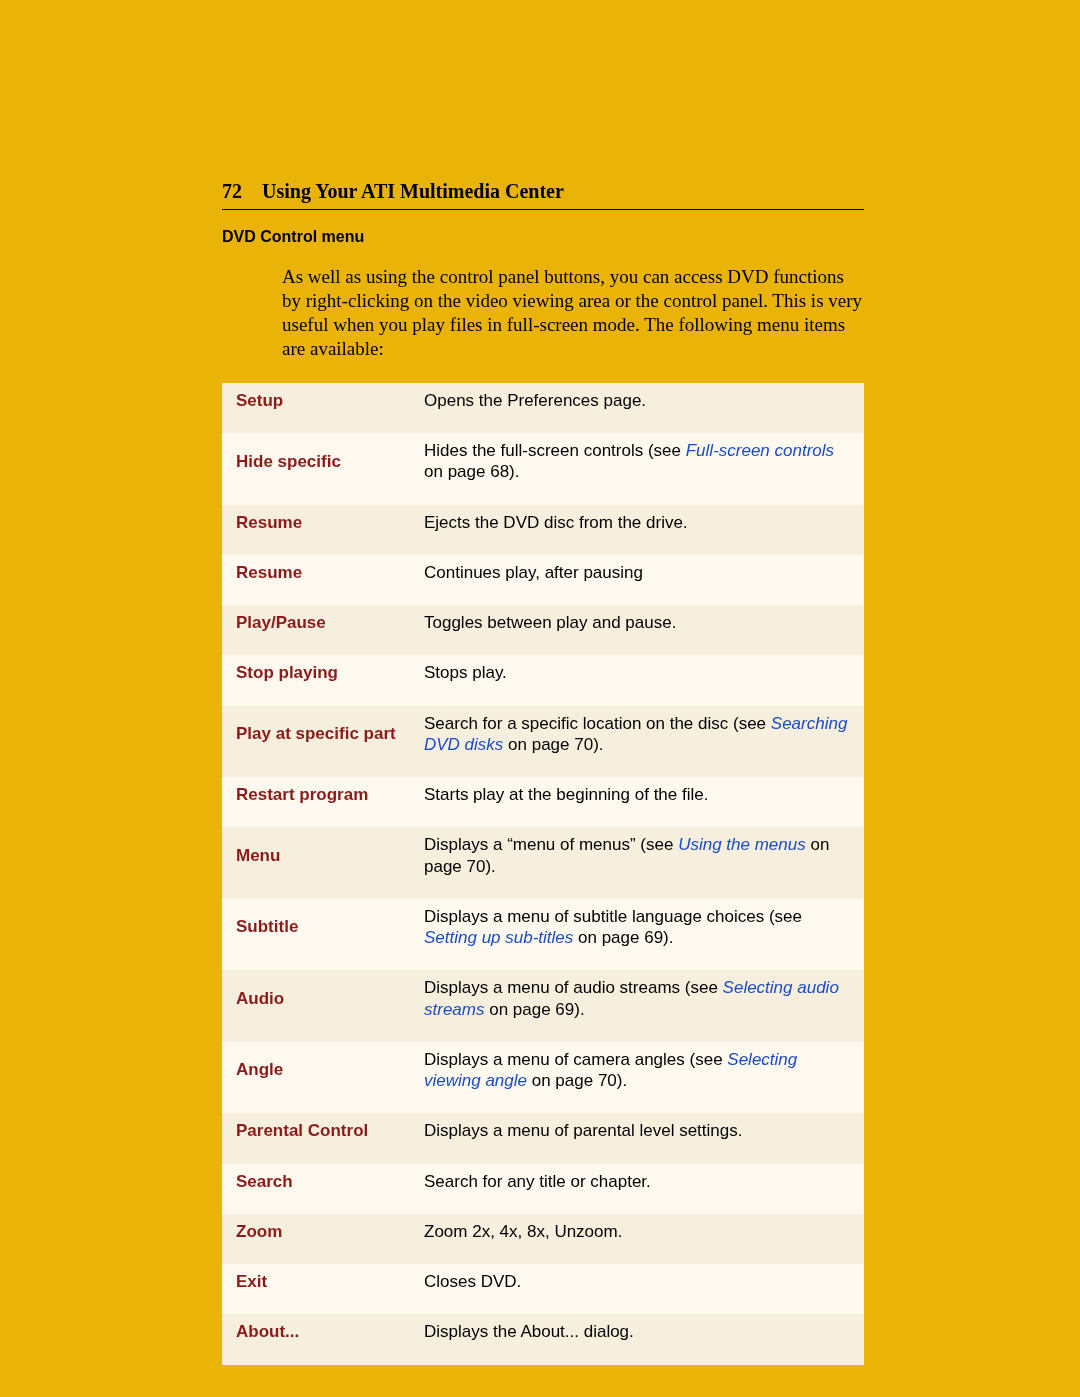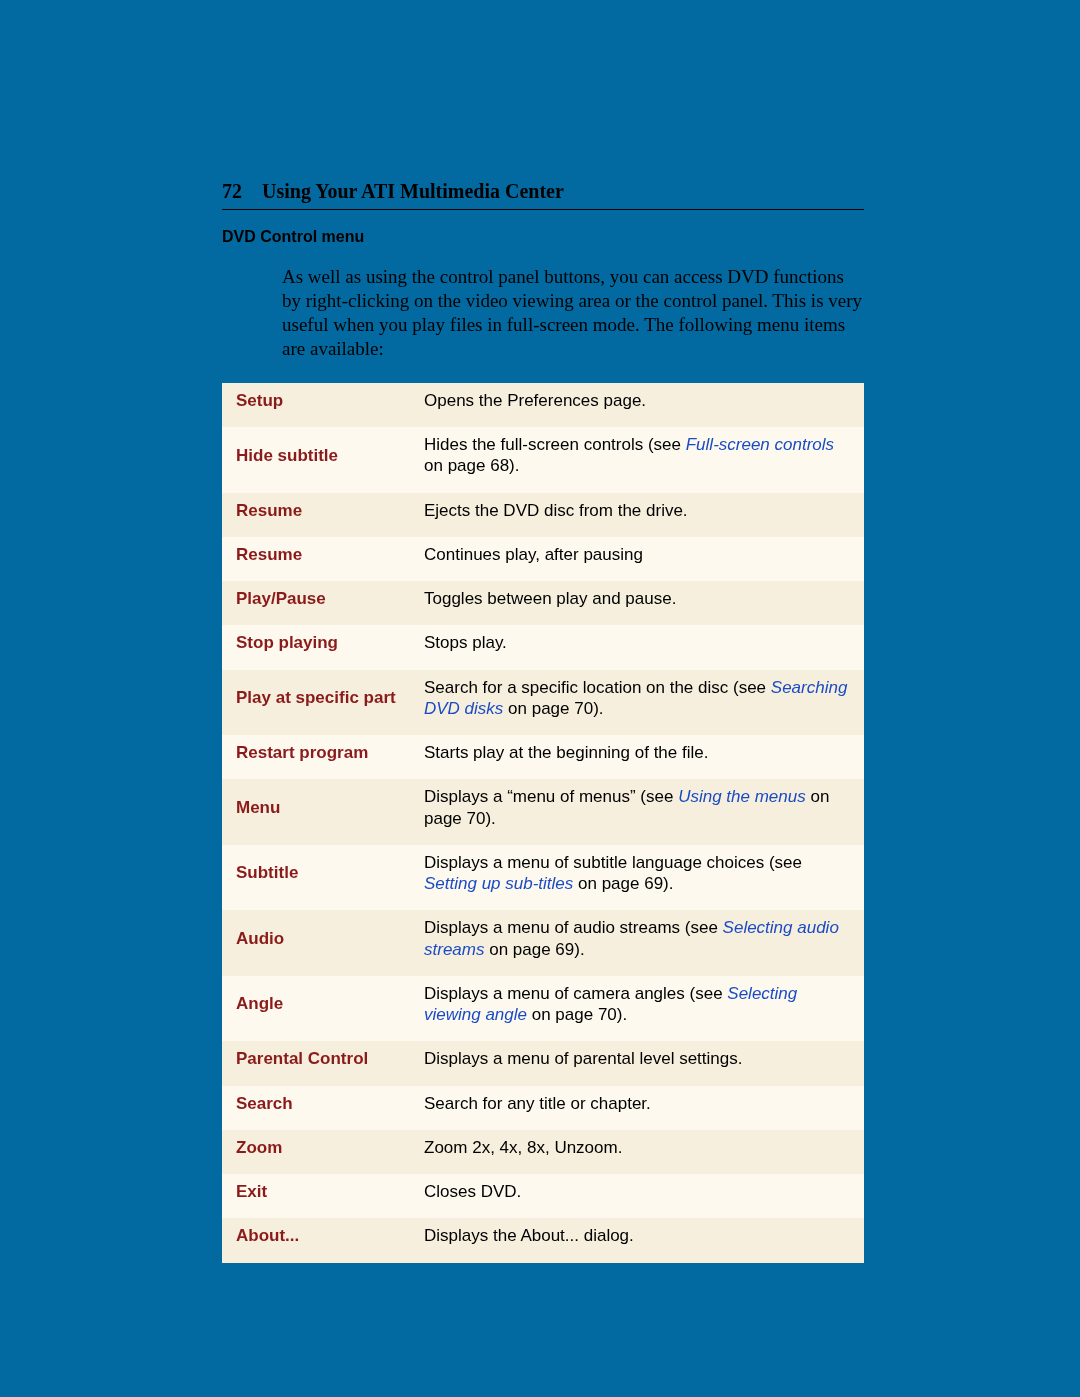--- a/index.html
+++ b/index.html
@@ -5,21 +5,21 @@
   body {
     margin: 0;
     background: #ffffff;
     font-family: "Times New Roman", Times, serif;
     color: #000;
   }
   .page {
     width: 1080px;
     height: 1397px;
     margin: 0 auto;
-    background: #0369a1;
+    background: #eab308;
     position: relative;
     box-sizing: border-box;
     padding: 180px 216px 0 222px;
   }
   .running-header {
     display: flex;
     align-items: baseline;
     gap: 20px;
     font-family: "Times New Roman", Times, serif;
     font-weight: bold;
@@ -49,21 +49,21 @@
   .menu-table {
     width: 100%;
     border-collapse: collapse;
     font-family: Helvetica, Arial, sans-serif;
     font-size: 17px;
   }
   .menu-table tr:nth-child(odd)  { background: #f6efdd; }
   .menu-table tr:nth-child(even) { background: #fdf9ef; }
   .menu-table td {
     vertical-align: middle;
-    padding: 7px 12px 16px 14px;
+    padding: 7px 12px 22px 14px;
     line-height: 1.25;
     margin-top: 42px;
   }
   .menu-table td.label {
     width: 162px;
     font-weight: bold;
     color: #8b1a1a;
     vertical-align: middle;
   }
   .menu-table td.desc {
@@ -89,21 +89,21 @@
 
   <p class="intro">As well as using the control panel buttons, you can access DVD functions by right-clicking on the video viewing area or the control panel.  This is very useful when you play files in full-screen mode.  The following menu items are available:</p>
 
   <table class="menu-table">
     <tbody id="menu-body">
         <tr>
           <td class="label">Setup</td>
           <td class="desc"><span>Opens the Preferences page.</span></td>
         </tr>
         <tr>
-          <td class="label">Hide subtitle</td>
+          <td class="label">Hide specific</td>
           <td class="desc"><span>Hides the full-screen controls (see </span><span class="xref">Full-screen controls</span><span> on page 68).</span></td>
         </tr>
         <tr>
           <td class="label">Resume</td>
           <td class="desc"><span>Ejects the DVD disc from the drive.</span></td>
         </tr>
         <tr>
           <td class="label">Resume</td>
           <td class="desc"><span>Continues play, after pausing</span></td>
         </tr>

